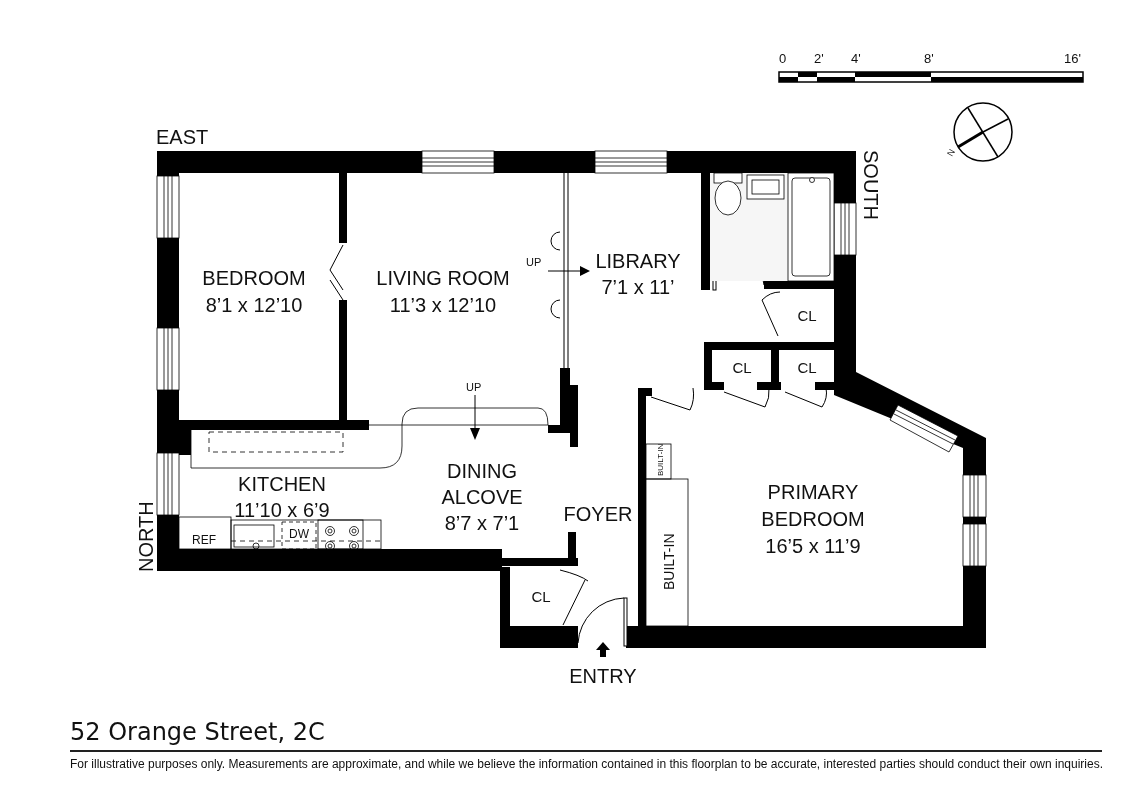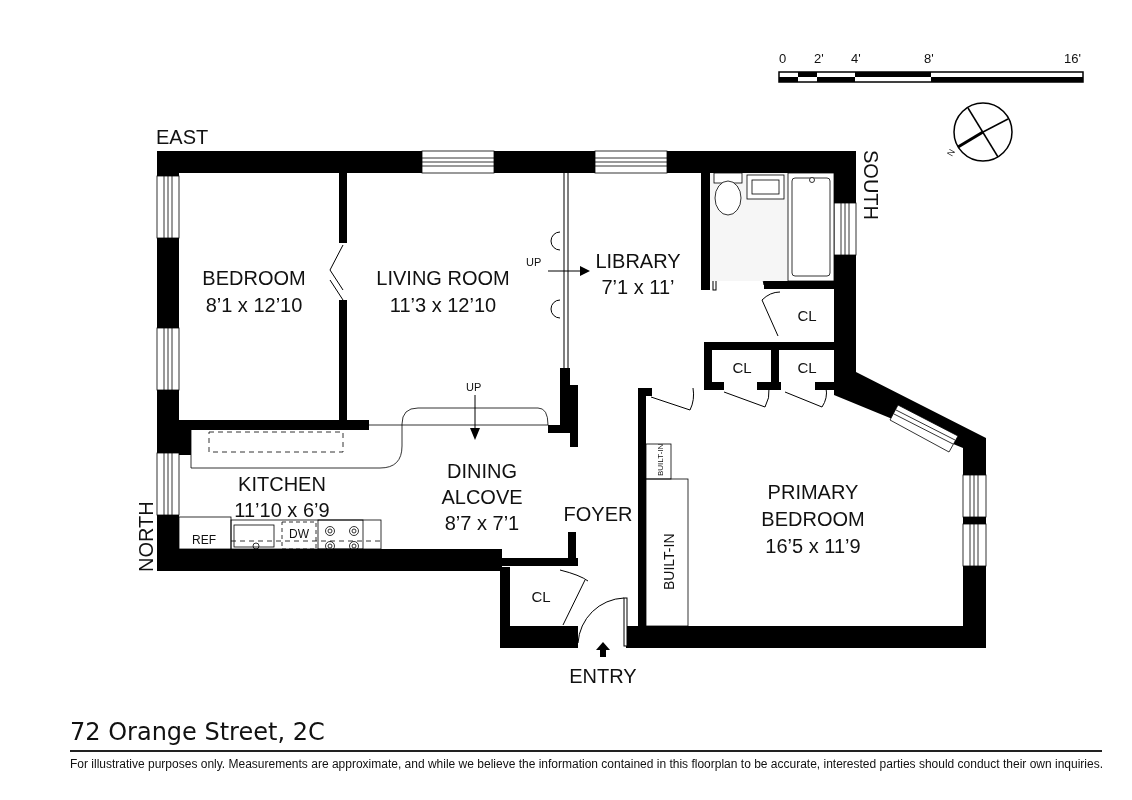--- a/index.html
+++ b/index.html
@@ -236,15 +236,15 @@
   <text class="lbl" font-size="15" x="807" y="373" text-anchor="middle">CL</text>
   <text class="lbl" font-size="15" x="541" y="602" text-anchor="middle">CL</text>
 
   <text class="lbl" font-size="12" x="204" y="544" text-anchor="middle">REF</text>
   <text class="lbl" font-size="12" x="299" y="538" text-anchor="middle">DW</text>
 
   <polygon points="603,642 596,650 600,650 600,657 606,657 606,650 610,650" fill="#000"></polygon>
   <text class="lbl room" x="603" y="683" text-anchor="middle">ENTRY</text>
 </svg>
 
-<div class="title">72 Orange Street, 2C</div>
+<div class="title">52 Orange Street, 2C</div>
 <div class="rule"></div>
 <div class="disc">For illustrative purposes only.  Measurements are approximate, and while we believe the information contained in this floorplan to be accurate, interested parties should conduct their own inquiries.</div>
 
 </body></html>

